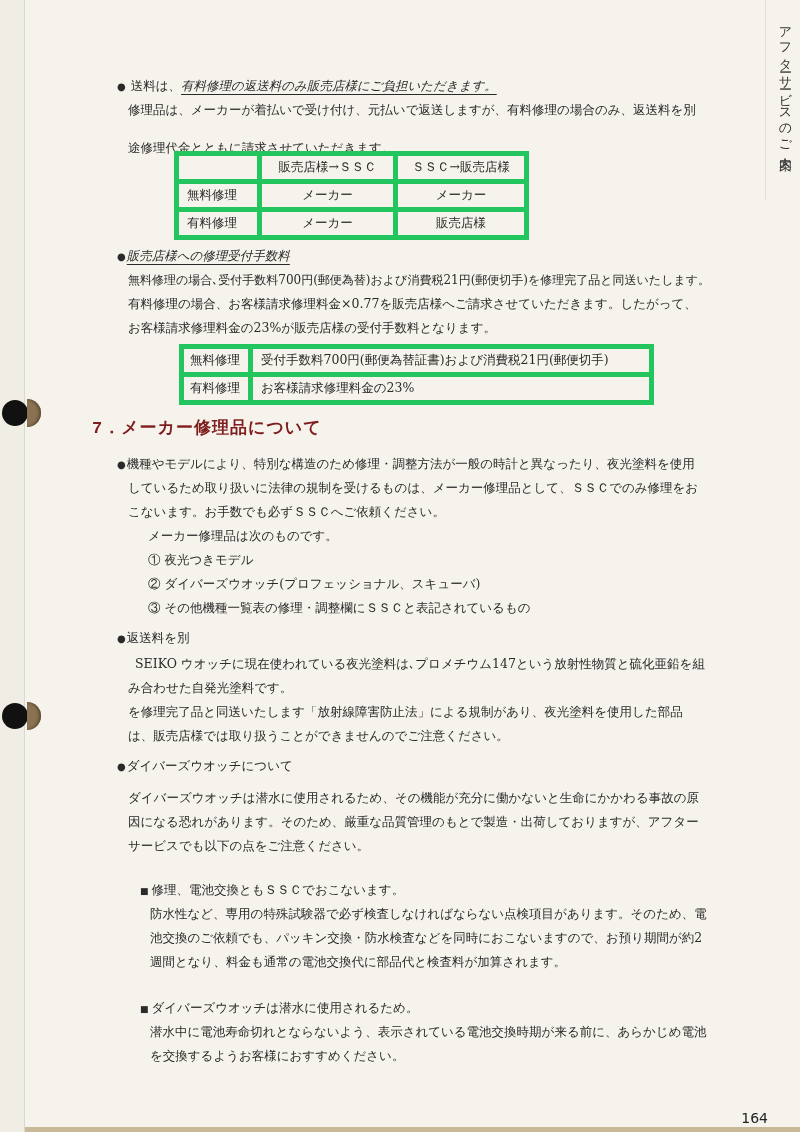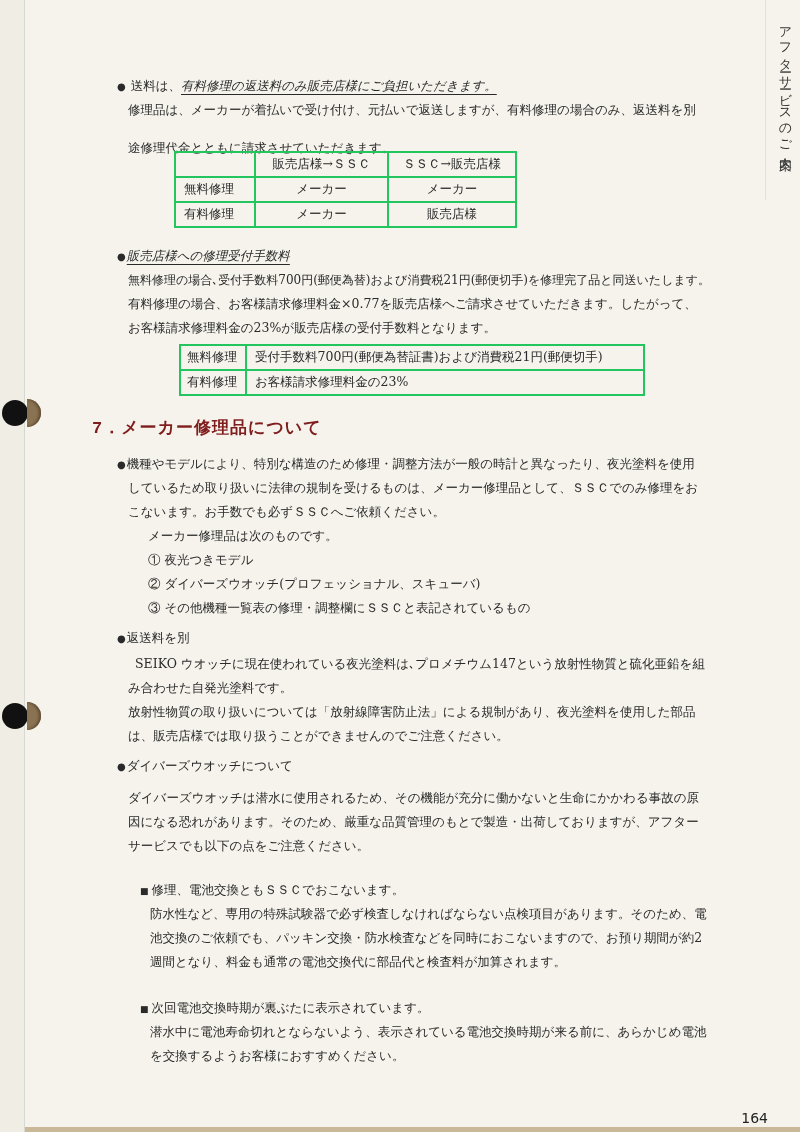--- a/index.html
+++ b/index.html
@@ -45,21 +45,21 @@
   .txt { position:absolute; font-size:12.5px; line-height:24px; white-space:nowrap; }
   .bullet::before { content:"●"; font-size:10px; margin-right:1px; }
   .sq::before { content:"■"; font-size:9px; margin-right:3px; }
   .u { text-decoration:underline; text-underline-offset:4px;font-style:italic; }
   h2 {
     position:absolute; margin:0; left:92px; top:416px;
     font-family:Liberation Mono, monospace; font-weight:bold;
     font-size:17px; color:#7f1d1d; letter-spacing:1px;
   }
   table { position:absolute; border-collapse:collapse; font-size:12.5px; }
-  td { border:2px solid #22c55e; padding:0 8px; height:23px; }
+  td { border:5px solid #22c55e; padding:0 8px; height:23px; }
   td.dash-r { border-right:1px dashed #777; }
   tr.dash-b td { border-bottom:1px dashed #777; }
   td.center { text-align:center; }
 </style>
 </head>
 <body>
 
 <div class="binder-strip"></div>
 <div class="page">
   <div class="side-rule"></div>
@@ -122,28 +122,28 @@
 <div class="txt" style="left:128px;top:476px">しているため取り扱いに法律の規制を受けるものは、メーカー修理品として、ＳＳＣでのみ修理をお</div>
 <div class="txt" style="left:128px;top:500px">こないます。お手数でも必ずＳＳＣへご依頼ください。</div>
 <div class="txt" style="left:148px;top:524px">メーカー修理品は次のものです。</div>
 <div class="txt" style="left:148px;top:548px">① 夜光つきモデル</div>
 <div class="txt" style="left:148px;top:572px">② ダイバーズウオッチ(プロフェッショナル、スキューバ)</div>
 <div class="txt" style="left:148px;top:596px">③ その他機種一覧表の修理・調整欄にＳＳＣと表記されているもの</div>
 
 <div class="txt bullet" style="left:117px;top:626px">返送料を別</div>
 <div class="txt" style="left:135px;top:652px">SEIKO ウオッチに現在使われている夜光塗料は､プロメチウム147という放射性物質と硫化亜鉛を組</div>
 <div class="txt" style="left:128px;top:676px">み合わせた自発光塗料です。</div>
-<div class="txt" style="left:128px;top:700px">放射性物質の取り扱いについては「放射線障害防止法」による規制があり、夜光塗料を使用した部品</div>
+<div class="txt" style="left:128px;top:700px">を修理完了品と同送いたします「放射線障害防止法」による規制があり、夜光塗料を使用した部品</div>
 <div class="txt" style="left:128px;top:724px">は、販売店様では取り扱うことができませんのでご注意ください。</div>
 
 <div class="txt bullet" style="left:117px;top:754px">ダイバーズウオッチについて</div>
 <div class="txt" style="left:128px;top:786px">ダイバーズウオッチは潜水に使用されるため、その機能が充分に働かないと生命にかかわる事故の原</div>
 <div class="txt" style="left:128px;top:810px">因になる恐れがあります。そのため、厳重な品質管理のもとで製造・出荷しておりますが、アフター</div>
 <div class="txt" style="left:128px;top:834px">サービスでも以下の点をご注意ください。</div>
 
 <div class="txt sq" style="left:140px;top:878px">修理、電池交換ともＳＳＣでおこないます。</div>
 <div class="txt" style="left:150px;top:902px">防水性など、専用の特殊試験器で必ず検査しなければならない点検項目があります。そのため、電</div>
 <div class="txt" style="left:150px;top:926px">池交換のご依頼でも、パッキン交換・防水検査などを同時におこないますので、お預り期間が約2</div>
 <div class="txt" style="left:150px;top:950px">週間となり、料金も通常の電池交換代に部品代と検査料が加算されます。</div>
 
-<div class="txt sq" style="left:140px;top:996px">次回電池交換時期が裏ぶたに表示されています。</div>
+<div class="txt sq" style="left:140px;top:996px">ダイバーズウオッチは潜水に使用されるため。</div>
 <div class="txt" style="left:150px;top:1020px">潜水中に電池寿命切れとならないよう、表示されている電池交換時期が来る前に、あらかじめ電池</div>
 <div class="txt" style="left:150px;top:1044px">を交換するようお客様におすすめください。</div>
 
 </body></html>

